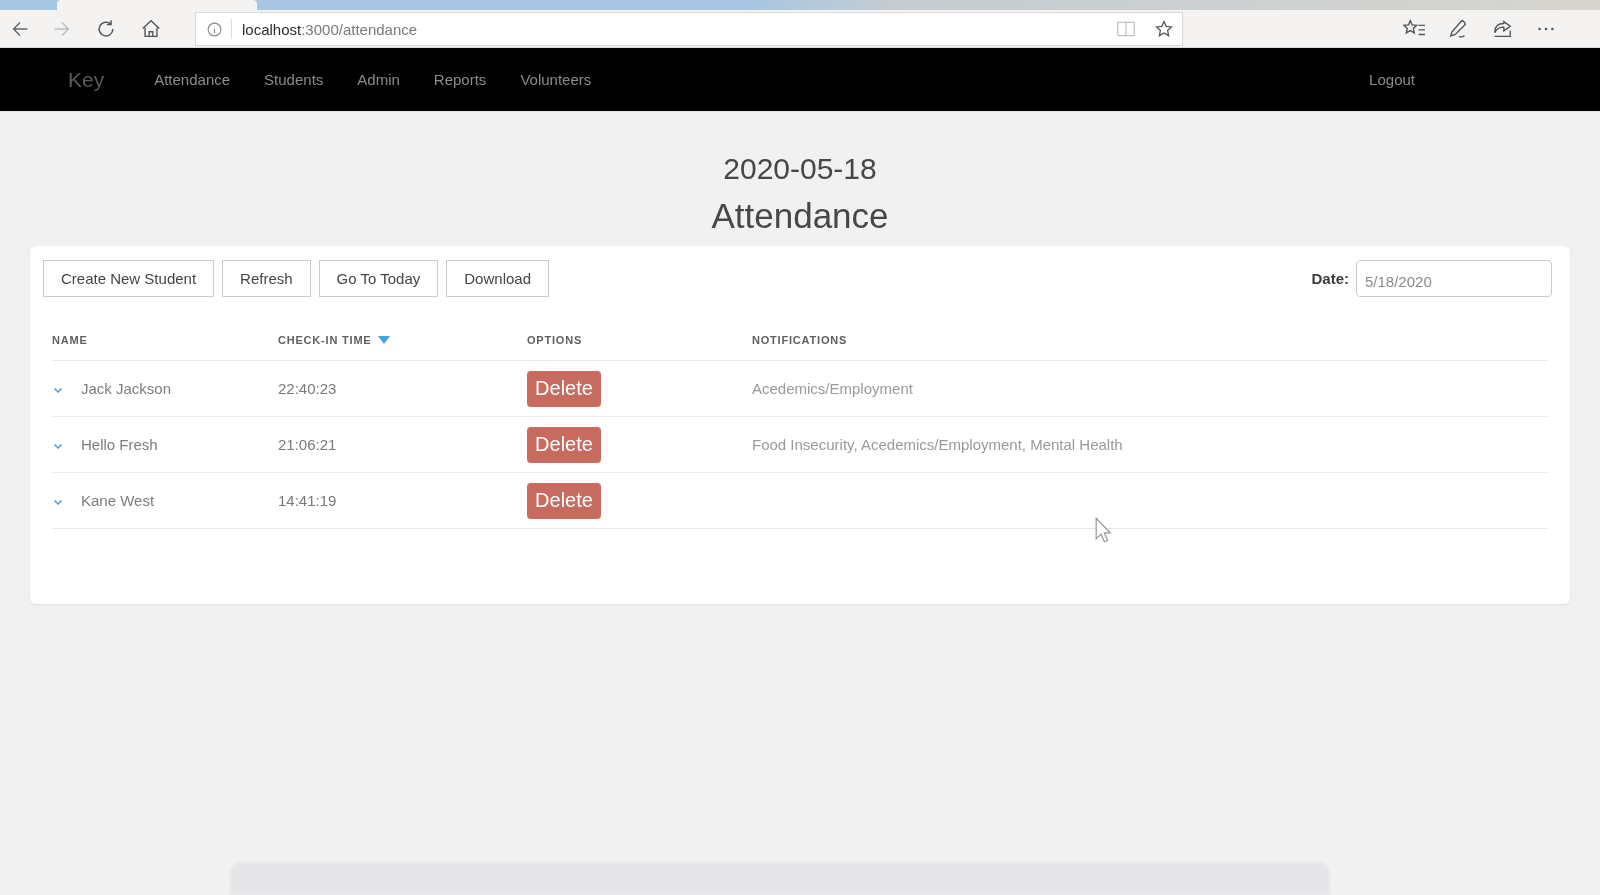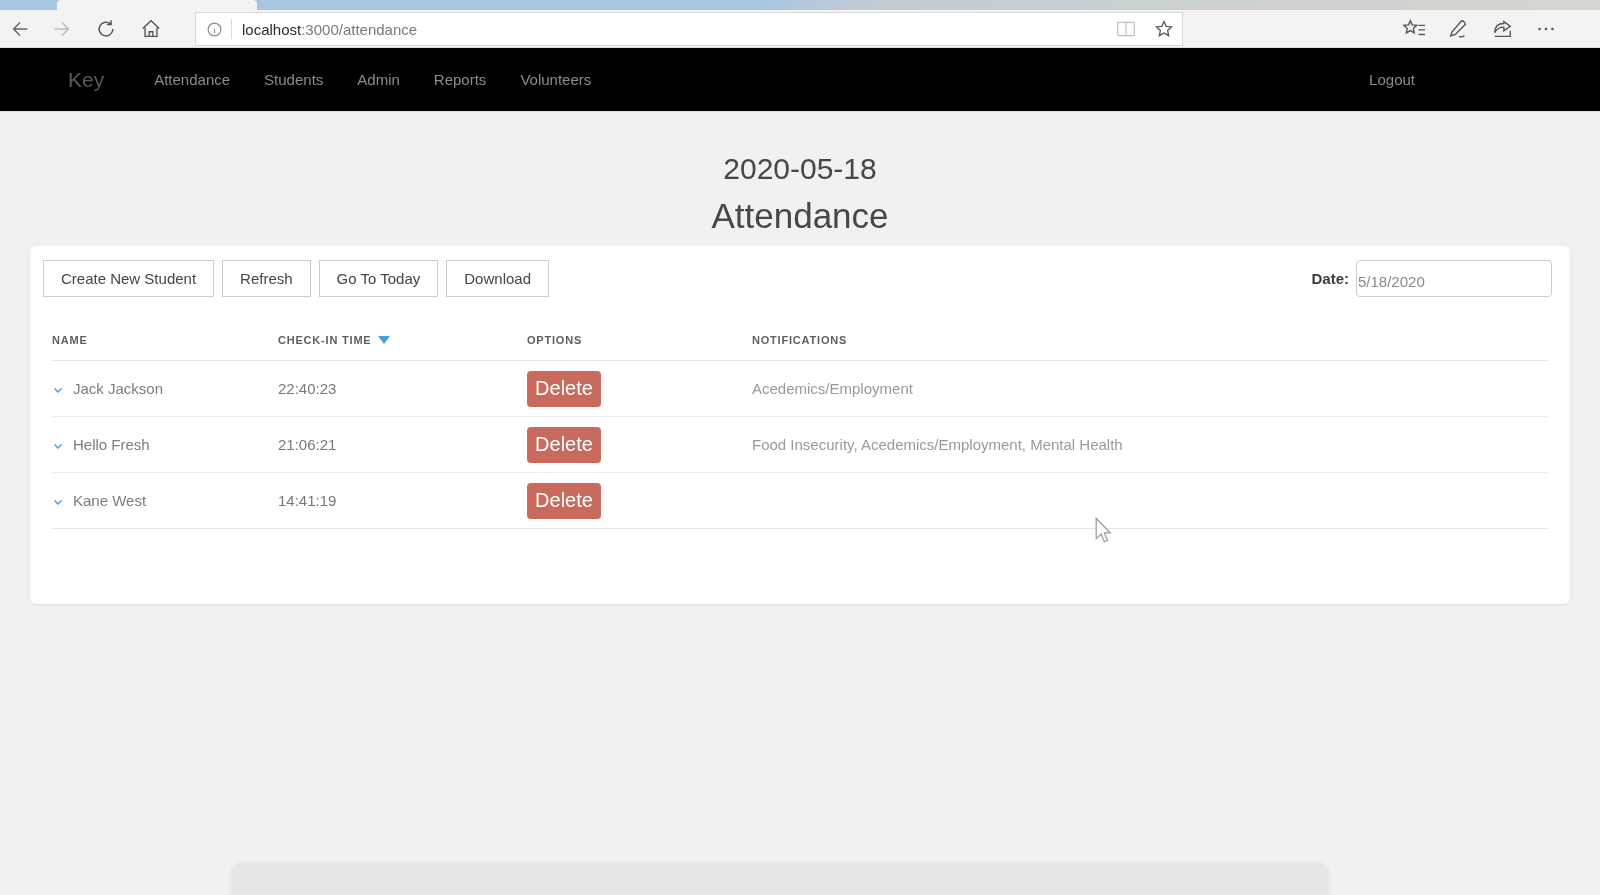--- a/index.html
+++ b/index.html
@@ -43,32 +43,32 @@
 
   .card { position:relative; margin:10px 30px 0 30px; background:#fff; border-radius:6px;
     box-shadow:0 1px 3px rgba(0,0,0,.08); height:358px; }
   .card-toolbar { display:flex; align-items:center; padding:14px 18px 0 13px; }
   .btn { height:37px; background:#fff; border:1px solid #ccc; border-radius:0;
     padding:0 17px; font-size:15px; color:#454545; margin-right:8px; cursor:pointer;
     font-family:inherit; }
   .date-group { margin-left:auto; display:flex; align-items:center; }
   .date-label { font-size:15px; font-weight:bold; color:#3c3c3c; margin-right:7px; }
   .date-input { width:196px; height:37px; border:1px solid #ccc; border-radius:4px;
-    padding:6px 0 0 1px; font-size:15px; color:#8a8a8a; background:#fff; }
+    padding:6px 0 0 8px; font-size:15px; color:#8a8a8a; background:#fff; }
 
   .grid-row { display:grid; grid-template-columns:226px 249px 225px 1fr;
     align-items:center; margin:0 22px; }
   .thead { height:42px; margin-top:22px; border-bottom:1px solid #e7e7e7; }
   .th { font-size:11px; font-weight:bold; letter-spacing:.8px; color:#5f5f5f;
     display:flex; align-items:center; gap:6px; }
   .sort-arrow { width:0; height:0; border-left:6px solid transparent;
     border-right:6px solid transparent; border-top:8px solid #45a1dd; margin-top:1px; }
   .trow { height:56px; border-bottom:1px solid #ededed; }
   .trow:last-of-type { border-bottom:1px solid #e7e7e7; }
-  .cell-name { display:flex; align-items:center; gap:9px; font-size:15px; color:#7d7d7d; }
+  .cell-name { display:flex; align-items:center; gap:17px; font-size:15px; color:#7d7d7d; }
   .chev { flex:0 0 auto; margin-top:2px; }
   .cell-time { font-size:15px; color:#787878; }
   .delete-btn { width:74px; height:36px; border:none; border-radius:4px; background:#c96a5e;
     color:#fff; font-size:20px; cursor:pointer; font-family:inherit; }
   .cell-notif { font-size:15px; color:#9a9a9a; }
   .pagination { font-size:15px; color:#9a9a9a; padding:13px 0 0 22px; }
 
   .bottom-overlay { position:absolute; left:230px; bottom:0; width:1100px; height:33px;
     background:#e3e3e6; border-radius:12px 12px 0 0; opacity:.75; filter:blur(1px); }
   .cursor { position:absolute; left:1093px; top:405px; pointer-events:none; }

